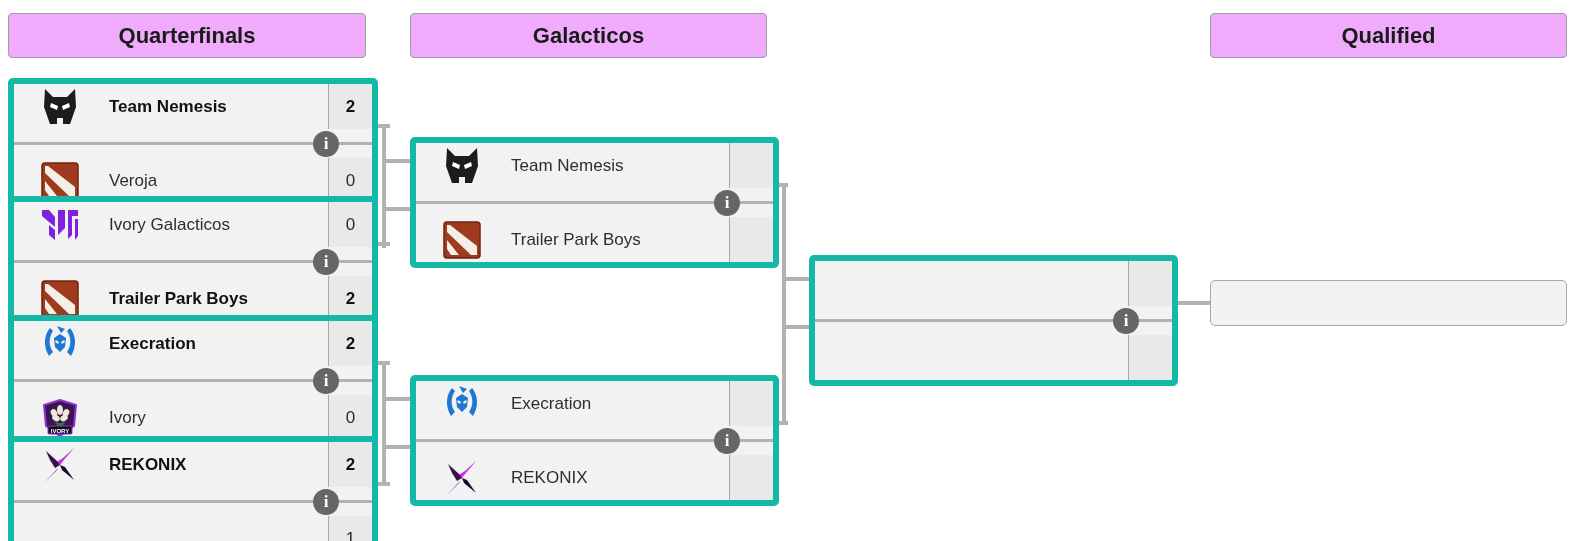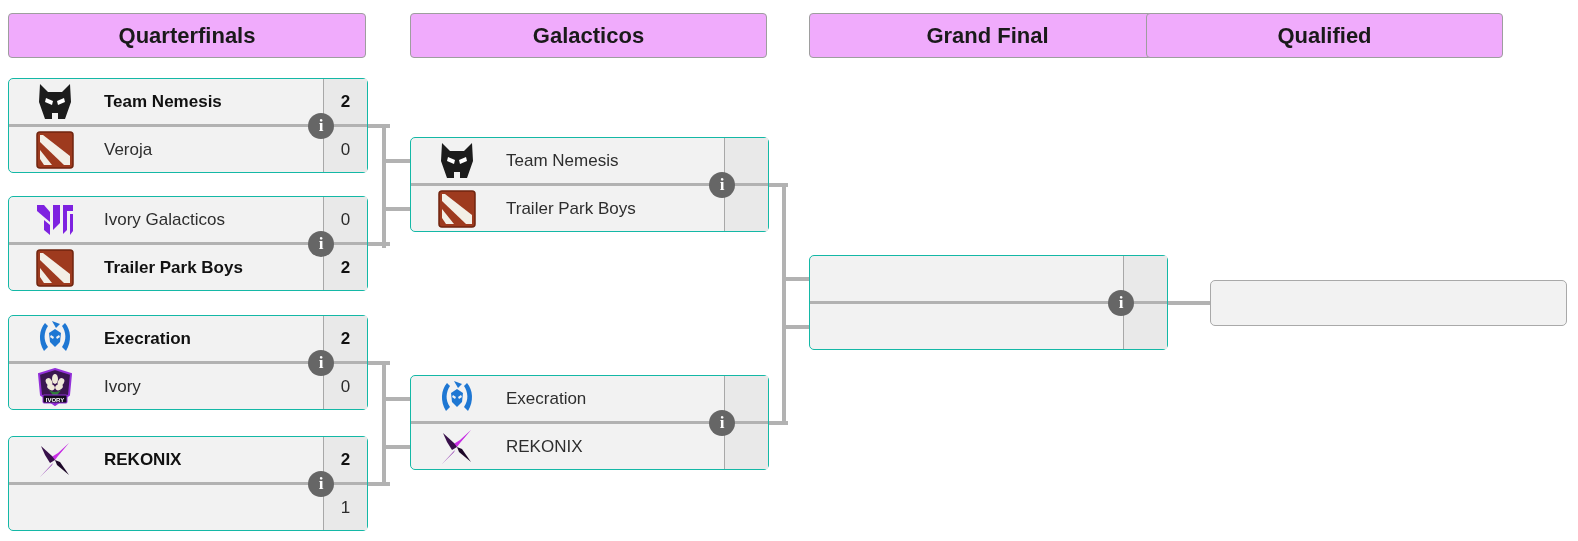--- a/index.html
+++ b/index.html
@@ -3,22 +3,22 @@
 <meta charset="utf-8">
 <style>
   html,body{margin:0;padding:0;background:#ffffff;}
   body{font-family:"Liberation Sans","DejaVu Sans",sans-serif;}
   .bracket{position:relative;width:1578px;height:541px;background:#fff;overflow:hidden;}
 
   .col-header{position:absolute;top:13px;height:43px;background:#f0abfc;border:1px solid #9e9e9e;
     border-radius:4px;display:flex;align-items:center;justify-content:center;
     font-size:22px;color:#1a1a1a;box-sizing:content-box;font-weight:bold;}
 
-  .match{position:absolute;background:#f2f2f2;border:1px solid #14b8a6;border-radius:5px;
-    display:grid;grid-template-columns:1fr 44px;grid-template-rows:45px 3px 45px;}
+  .match{position:absolute;background:#f2f2f2;border:6px solid #14b8a6;border-radius:5px;
+    display:grid;grid-template-columns:1fr 44px;grid-template-rows:45px 3px 45px;gap:13px;}
   .trow{display:flex;align-items:center;padding-left:26px;overflow:hidden;}
   .trow.r1{grid-column:1;grid-row:1;}
   .trow.r2{grid-column:1;grid-row:3;text-align:right;}
   .score{background:#e9e9e9;border-left:1px solid #a8a8a8;display:flex;align-items:center;
     justify-content:center;font-size:17px;color:#2b2b2b;}
   .score.s1{grid-column:2;grid-row:1;}
   .score.s2{grid-column:2;grid-row:3;}
   .sep{grid-column:1 / span 2;grid-row:2;background:#b2b2b2;}
   .tname{font-size:17px;color:#2e2e2e;white-space:nowrap;}
   .winner .tname,.score.winner{font-weight:bold;color:#111;}
@@ -111,22 +111,21 @@
   <div class="line" style="left:765px;top:182.5px;width:23px;height:4px"></div>
   <div class="line" style="left:782px;top:182.5px;width:4px;height:242px"></div>
   <div class="line" style="left:782px;top:276.5px;width:28px;height:4px"></div>
   <div class="line" style="left:782px;top:324.5px;width:28px;height:4px"></div>
   <div class="line" style="left:765px;top:420.5px;width:23px;height:4px"></div>
 
   <div class="line" style="left:1164px;top:300.5px;width:47px;height:4px"></div>
 
   <div class="col-header" style="left:8px;width:356px">Quarterfinals</div>
   <div class="col-header" style="left:410px;width:355px">Galacticos</div>
-  <div class="col-header" style="left:809px;width:355px">Grand Final</div>
-  <div class="col-header" style="left:1146px;width:355px">Qualified</div>
+  <div class="col-header" style="left:1210px;width:355px">Qualified</div>
 
   <div class="match" style="left:8px;top:78px;width:358px">
     <div class="trow r1 winner">
       <span class="logo-slot">
           <svg class="logo">
             <use href="#logo-nemesis"></use>
           </svg>
         </span>
       <span class="tname">Team Nemesis</span>
     </div>

